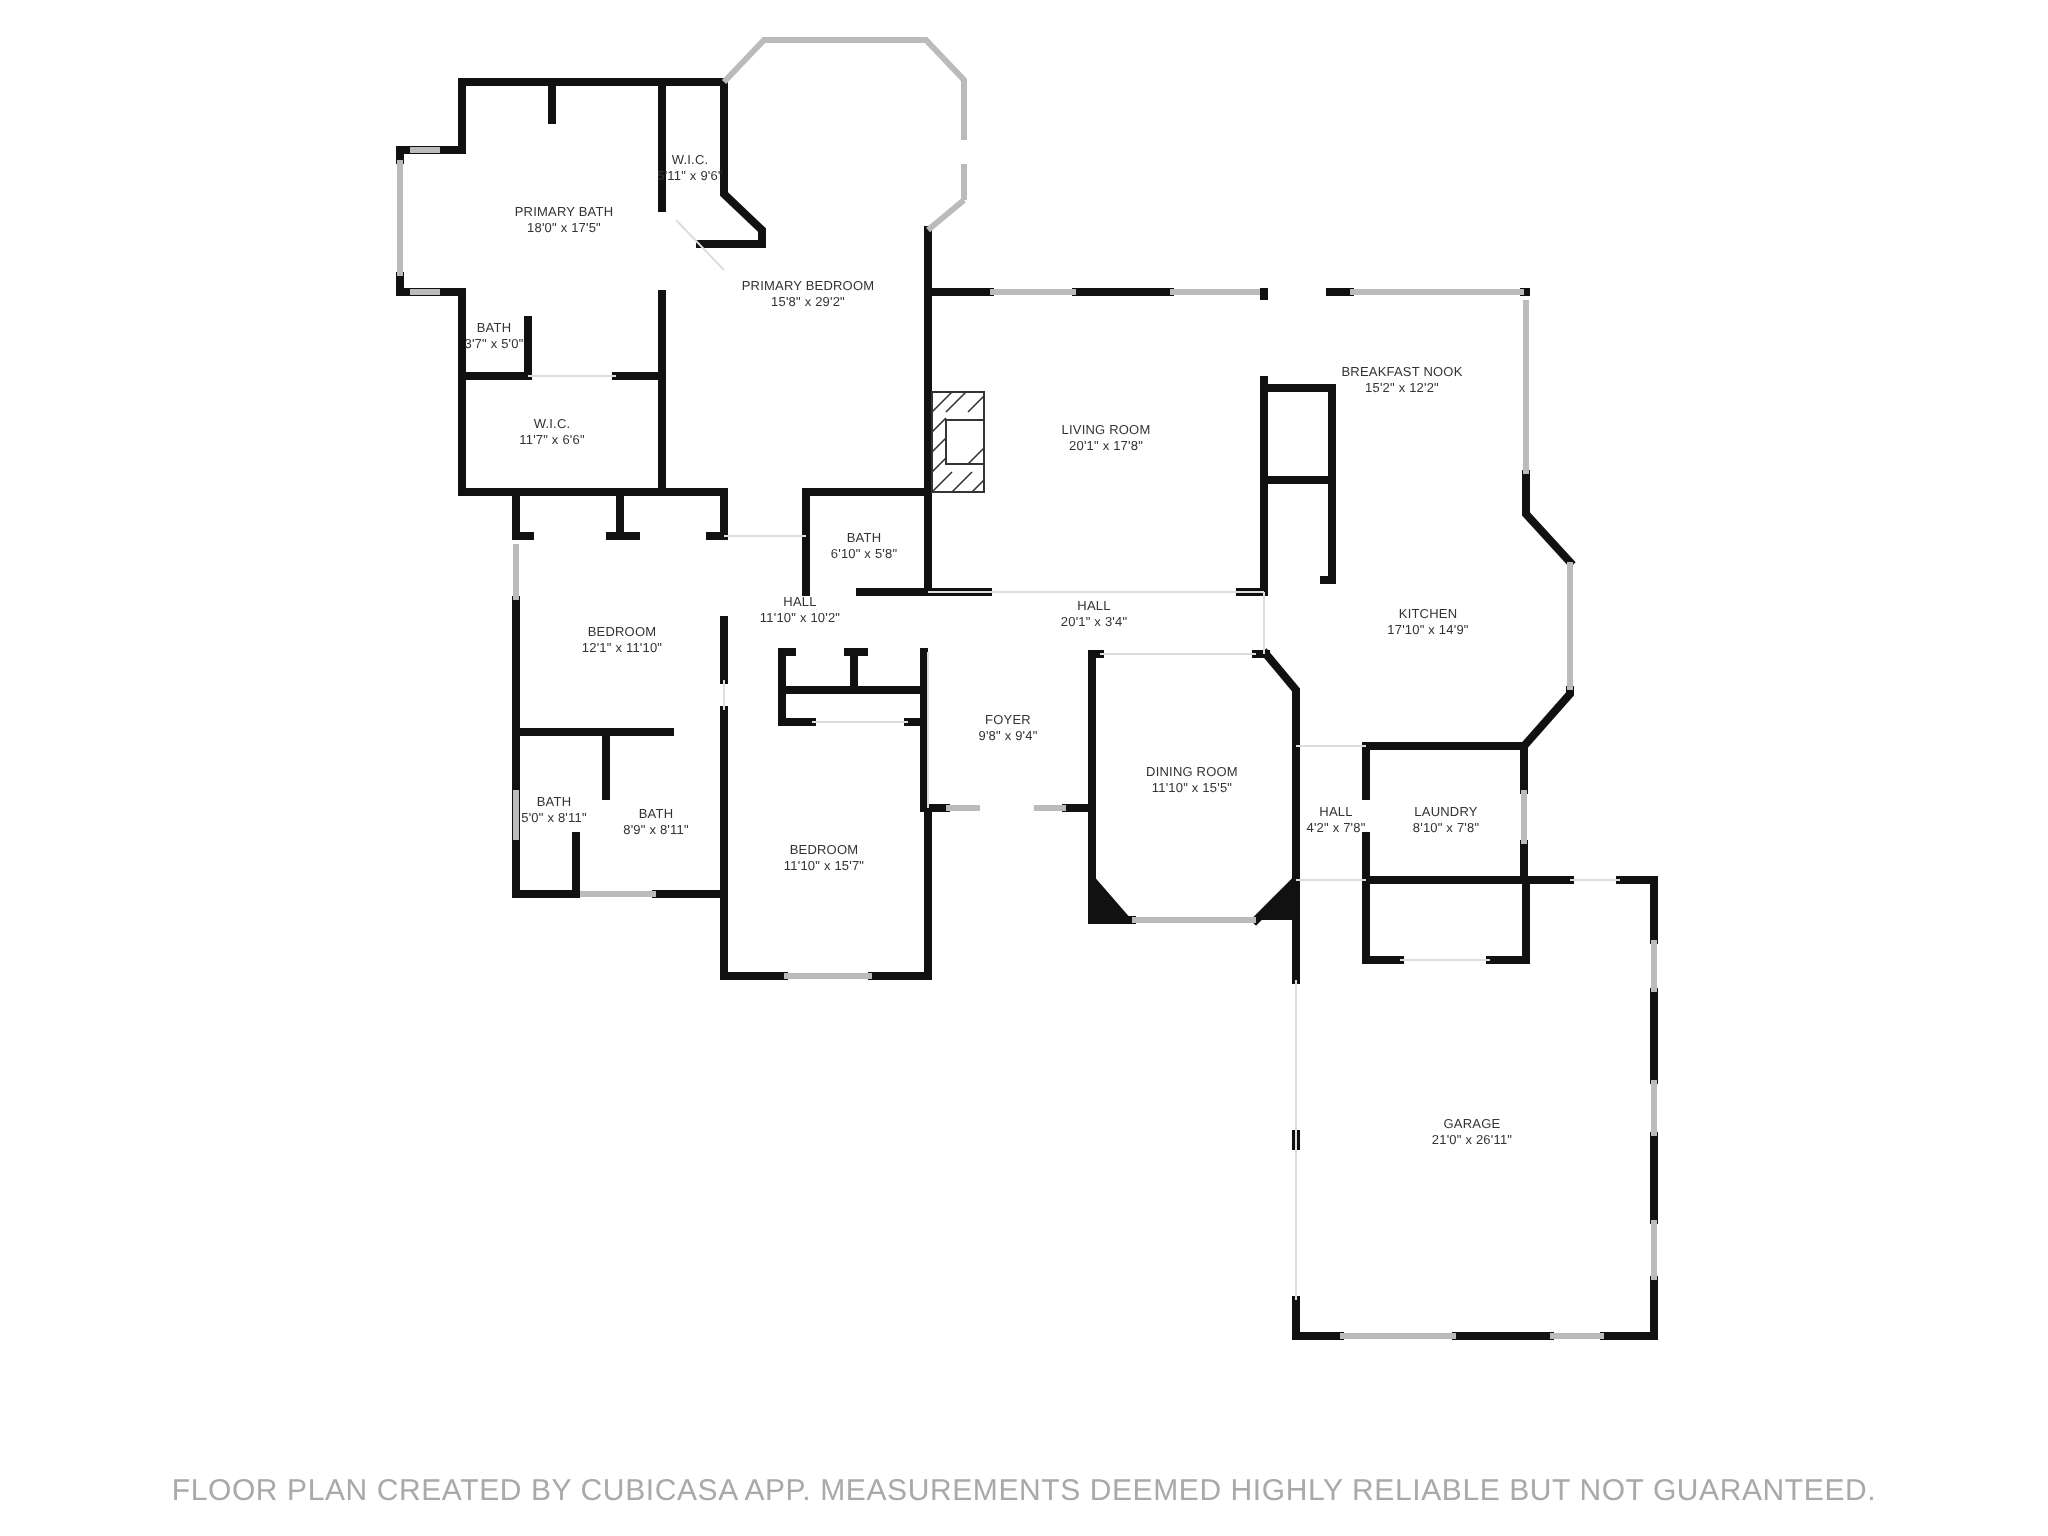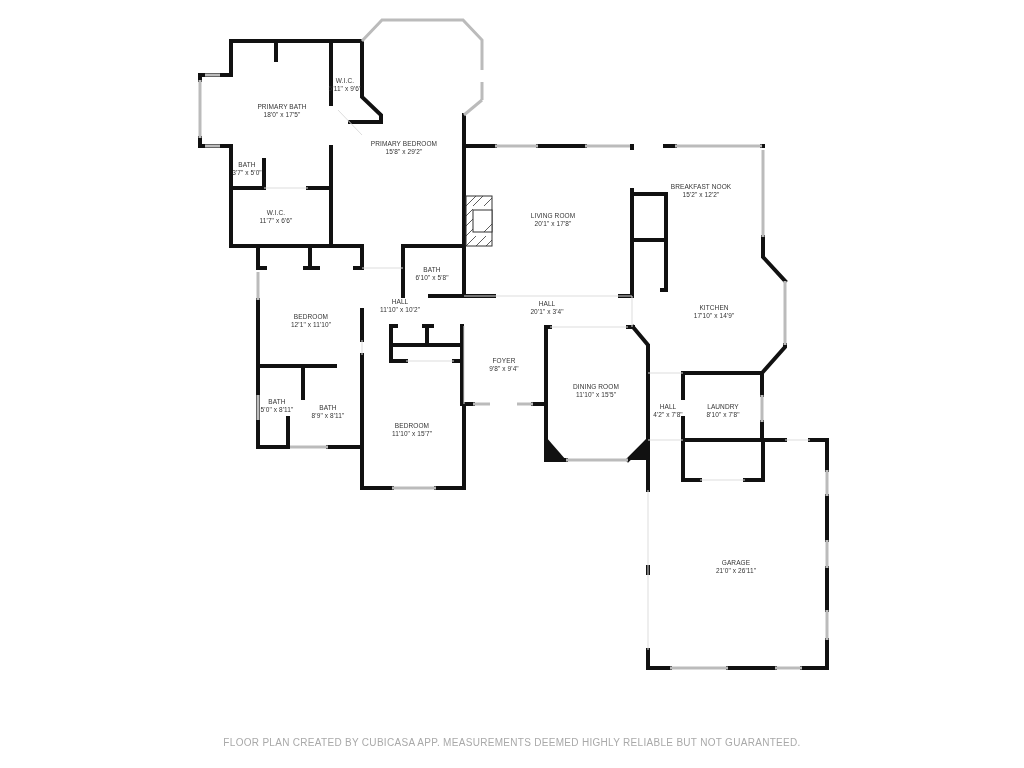--- a/index.html
+++ b/index.html
@@ -3,21 +3,21 @@
 <meta charset="utf-8">
 <style>
   html, body { margin:0; padding:0; background:#ffffff; }
   body { width:1024px; height:768px; position:relative; overflow:hidden; font-family:"Liberation Sans", sans-serif; }
   svg#plan { position:absolute; left:0; top:0; }
   .wall { stroke:#111; stroke-width:4; fill:none; stroke-linecap:square; }
   .win { stroke:#bbb; stroke-width:3; fill:none; }
   .door { stroke:#ddd; stroke-width:1; fill:none; }
   .room-label { position:absolute; text-align:center; font-size:6.5px; color:#333; line-height:8px; transform:translateX(-50%); white-space:nowrap; letter-spacing:0.1px; }
   .room-dims { display:block; }
-  .footer { position:absolute; left:0; width:1024px; top:737px; text-align:center; font-size:10px; color:#a9a9a9; letter-spacing:0.3px; }
+  .footer { position:absolute; left:0; width:1024px; top:737px; text-align:center; font-size:15px; color:#a9a9a9; letter-spacing:0.3px; }
 </style>
 </head>
 <body>
 
 <svg id="plan" width="1024" height="768">
 
   <g>
     <polyline class="wall" points="231,75 231,41 362,41"></polyline>
     <polyline class="wall" points="231,75 200,75 200,80"></polyline>
     <polyline class="wall" points="200,138 200,146 231,146 231,246 258,246"></polyline>

